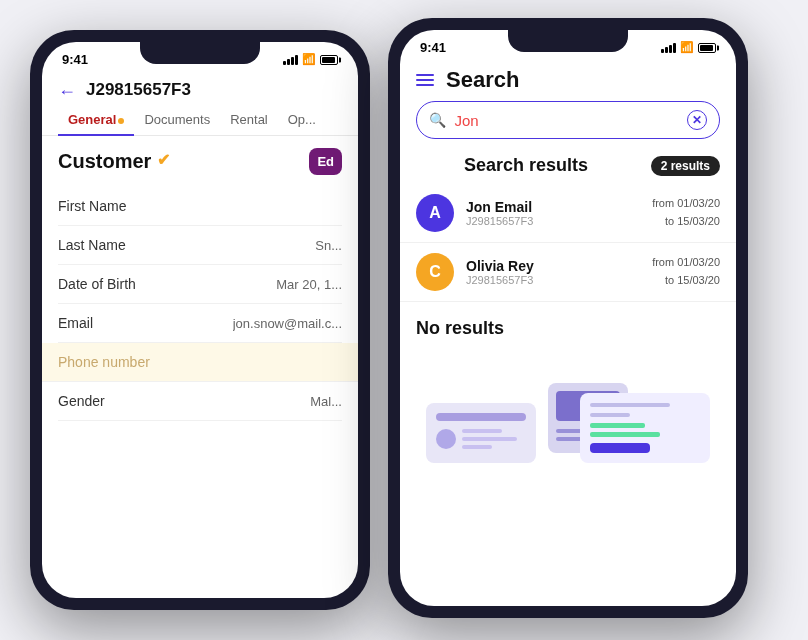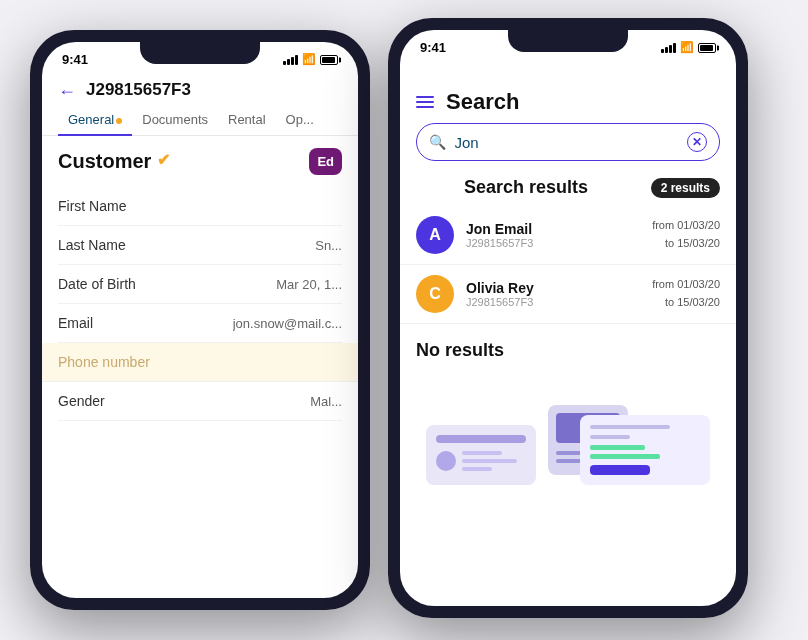--- a/index.html
+++ b/index.html
@@ -114,22 +114,22 @@
       gap: 0;
     }
     .tab-item {
       padding: 8px 10px;
       font-size: 13px;
       color: #666;
       position: relative;
       white-space: nowrap;
     }
     .tab-item.active {
-      color: #0c4a6e;
-      font-weight: 400;
+      color: #b91c1c;
+      font-weight: 700;
     }
     .tab-item.active::after {
       content: '';
       position: absolute;
       bottom: -1px;
       left: 0; right: 0;
       height: 2px;
       background: #4c35e0;
     }
     .tab-dot {
@@ -188,21 +188,20 @@
       border-bottom: 1px solid #f0f0f0;
     }
     .field-row.highlighted .field-label { color: #c8a96e; }
 
     
     .front-header {
       display: flex;
       align-items: center;
       padding: 8px 16px 8px;
       gap: 12px;
-      margin-top: 22px;
     }
     .hamburger-icon {
       display: flex;
       flex-direction: column;
       gap: 3px;
       cursor: pointer;
     }
     .hamburger-icon span {
       display: block;
       width: 18px;
@@ -221,21 +220,21 @@
       border: 1.5px solid #4c35e0;
       border-radius: 24px;
       display: flex;
       align-items: center;
       padding: 8px 12px;
       gap: 8px;
     }
     .search-input-text {
       flex: 1;
       font-size: 15px;
-      color: #0c4a6e;
+      color: #ef4444;
     }
     .clear-icon {
       width: 20px; height: 20px;
       border-radius: 50%;
       border: 1.5px solid #4c35e0;
       display: flex; align-items: center; justify-content: center;
       color: #4c35e0;
       font-size: 12px;
       font-weight: 700;
     }

